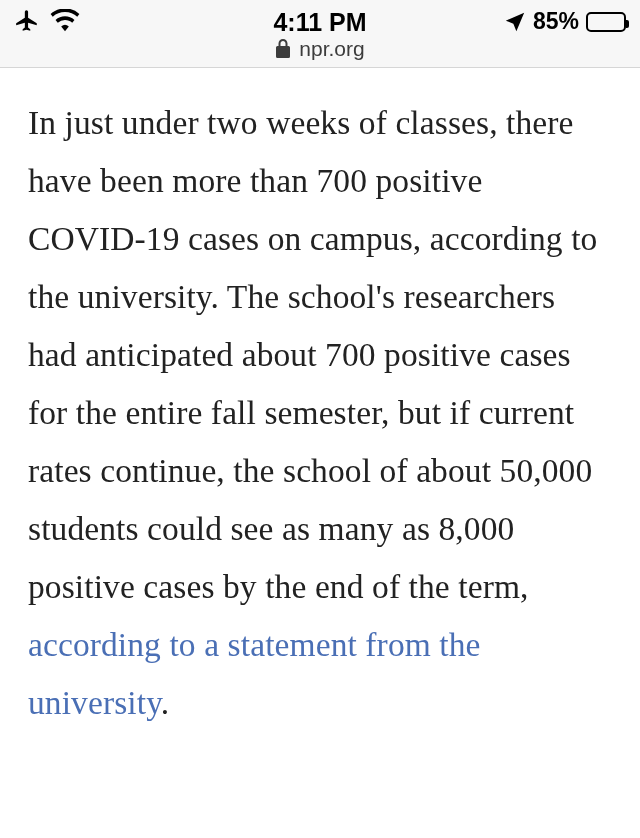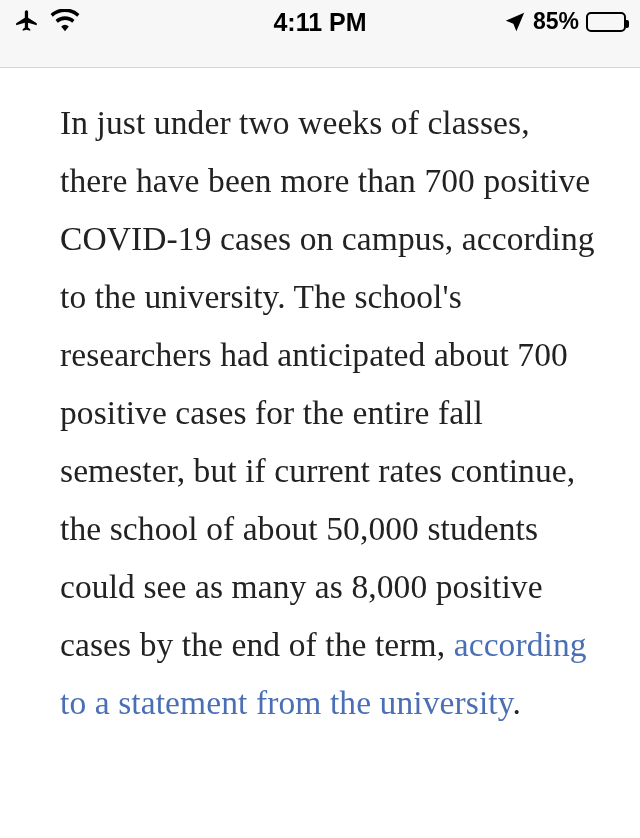--- a/index.html
+++ b/index.html
@@ -106,21 +106,20 @@
   .url-text {
     font-size: 21px;
     color: #3c3c3c;
     font-family: "Liberation Sans", sans-serif;
   }
 
   
   .article {
     padding: 26px 36px 0 28px;
     box-sizing: border-box;
-    margin-left: 32px;
   }
 
   .paragraph {
     font-family: "Liberation Serif", serif;
     font-size: 33.5px;
     line-height: 58px;
     color: #222222;
     letter-spacing: 0.1px;
     margin: 0;
     text-align: left;
@@ -166,17 +165,25 @@
         </svg>
       </span>
       <span class="battery-pct">85%</span>
       <span class="battery-shell">
         <span class="battery-fill" style="width: 85%;"></span>
         <span class="battery-cap"></span>
       </span>
     </div>
   </div>
 
+  <div class="urlbar">
+    <span>
+      <svg class="icon-svg" width="16" height="20" viewBox="0 0 16 20" fill="#3c3c3c">
+        <path d="M8 0C5.5 0 3.5 2 3.5 4.5V7H2.5A1.5 1.5 0 0 0 1 8.5v9A1.5 1.5 0 0 0 2.5 19h11a1.5 1.5 0 0 0 1.5-1.5v-9A1.5 1.5 0 0 0 13.5 7h-1V4.5C12.5 2 10.5 0 8 0zm0 2c1.4 0 2.5 1.1 2.5 2.5V7h-5V4.5C5.5 3.1 6.6 2 8 2z"></path>
+      </svg>
+    </span>
+    <span class="url-text">npr.org</span>
+  </div>
 </div>
 
 <div class="article">
   <p class="paragraph"><span>In just under two weeks of classes, there have been more than 700 positive COVID-19 cases on campus, according to the university. The school's researchers had anticipated about 700 positive cases for the entire fall semester, but if current rates continue, the school of about 50,000 students could see as many as 8,000 positive cases by the end of the term, </span><a class="inline-link" href="#">according to a statement from the university</a><span>.</span></p>
 </div>
 
 </body></html>

